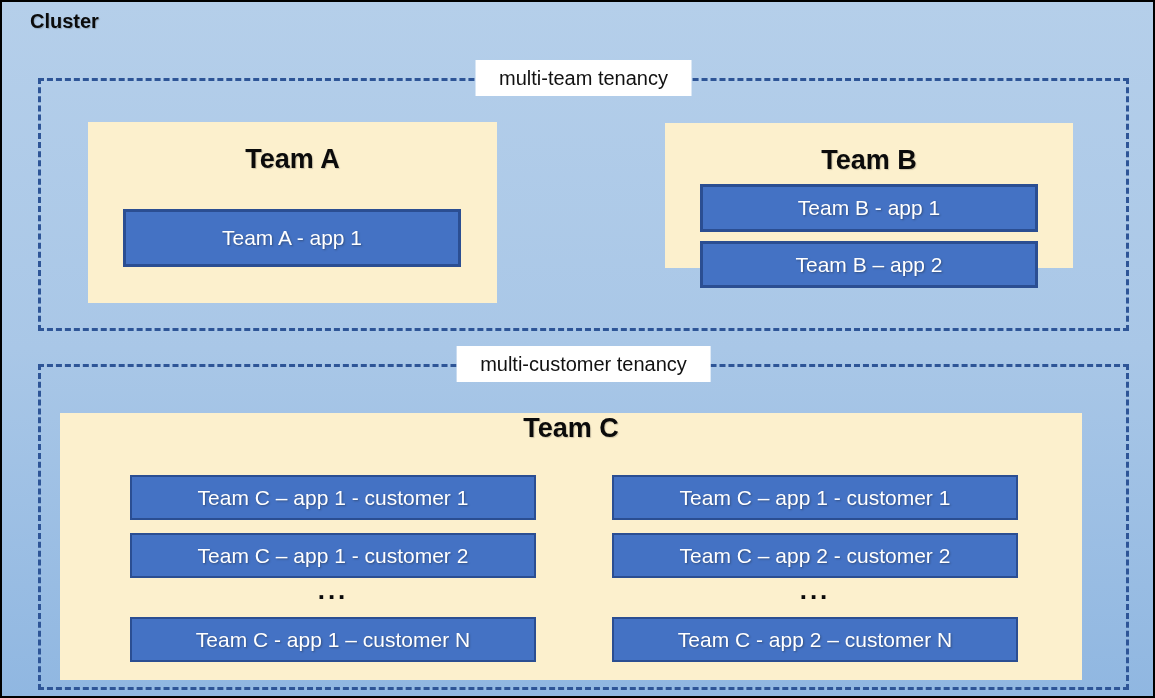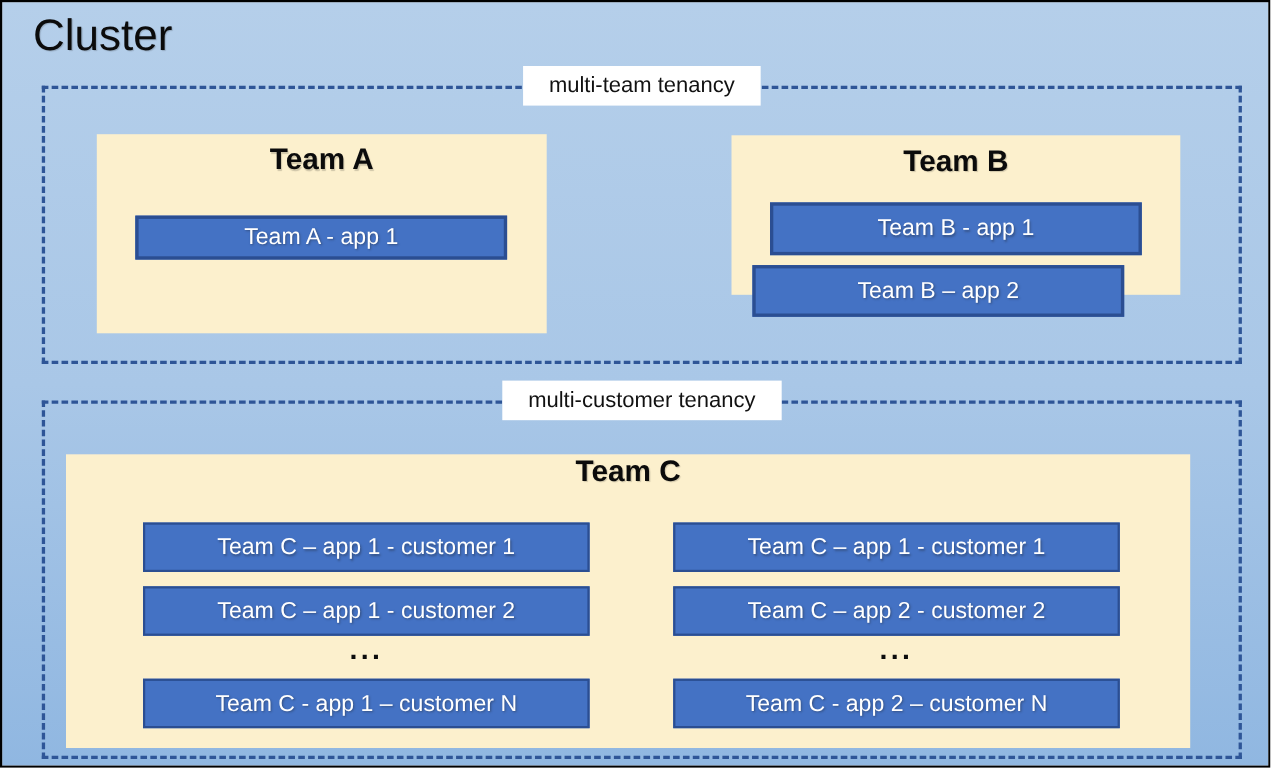--- a/index.html
+++ b/index.html
@@ -12,22 +12,22 @@
     border: 2px solid #000000;
     background: linear-gradient(180deg, #B5CFEA 0%, #A9C7E7 50%, #90B7E1 100%);
     font-family: "Liberation Sans", sans-serif;
     overflow: hidden;
   }
 
   .cluster-title {
     position: absolute;
     left: 28px;
     top: 8px;
-    font-size: 40px;
-    font-weight: normal;
+    font-size: 20px;
+    font-weight: bold;
     color: #0b0b0b;
     text-shadow: 1px 1px 1px rgba(0,0,0,0.18);
   }
 
   .tenancy-group {
     position: absolute;
     border: 3px dashed #2E5597;
   }
   #group-multi-team    { left: 36px; top: 76px;  width: 1085px; height: 247px; }
   #group-multi-customer{ left: 36px; top: 362px; width: 1085px; height: 320px; }
@@ -51,42 +51,42 @@
   }
   #team-a { left: 47px;  top: 41px;  width: 409px;  height: 181px; }
   #team-b { left: 624px; top: 42px;  width: 408px;  height: 145px; }
   #team-c { left: 19px;  top: 46px;  width: 1022px; height: 267px; }
 
   .team-title {
     text-align: center;
     font-size: 27px;
     font-weight: bold;
     color: #0b0b0b;
-    padding-top: 8px;
+    padding-top: 22px;
     text-shadow: 1px 1px 1px rgba(0,0,0,0.18);
   }
   #team-c .team-title { padding-top: 0; }
 
   .app-box {
     position: absolute;
     box-sizing: border-box;
     background: #4472C4;
     border: 3px solid #2B4E92;
     color: #ffffff;
     font-size: 21px;
     display: flex;
     align-items: center;
     justify-content: center;
     text-shadow: 1px 1px 2px rgba(30,30,30,0.4);
     white-space: nowrap;
   }
 
-  #team-a .app-a1 { left: 35px; top: 74px;  width: 338px; height: 40px; }
+  #team-a .app-a1 { left: 35px; top: 87px;  width: 338px; height: 58px; }
   #team-b .app-b1 { left: 35px; top: 61px;  width: 338px; height: 48px; }
-  #team-b .app-b2 { left: 19px; top: 118px; width: 338px; height: 47px; }
+  #team-b .app-b2 { left: 35px; top: 118px; width: 338px; height: 47px; }
 
   .app-col {
     position: absolute;
     top: 62px;
     width: 406px;
     height: 190px;
   }
   #col-app1 { left: 70px; }
   #col-app2 { left: 552px; }
 

